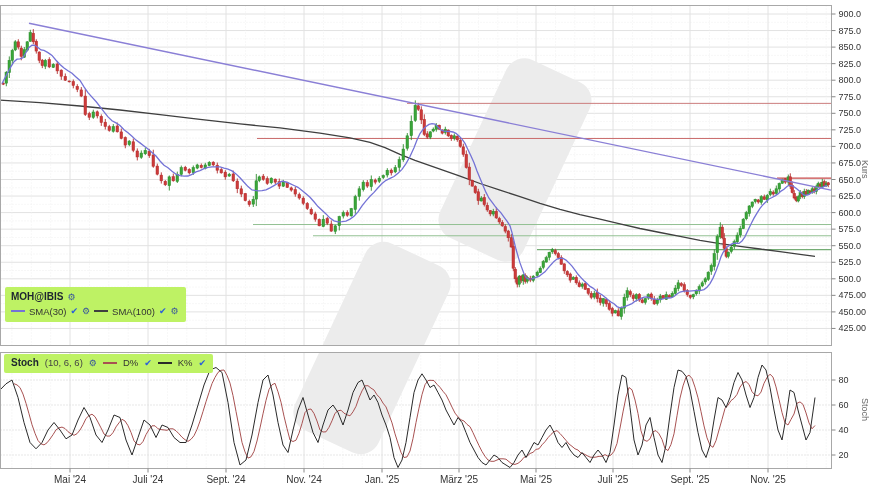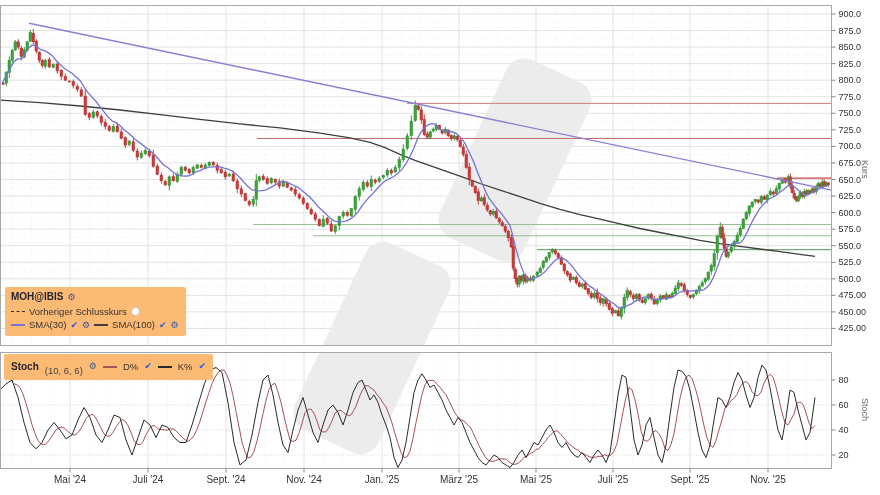--- a/index.html
+++ b/index.html
@@ -1,35 +1,35 @@
 <!DOCTYPE html>
 <html><head>
 <meta charset="utf-8">
 <style>
   html,body{margin:0;padding:0;background:#fff;}
   #stage{position:relative;width:880px;height:495px;background:#fff;overflow:hidden;
          font-family:"Liberation Sans",sans-serif;}
   #chart-svg{position:absolute;left:0;top:0;}
-  .legend{position:absolute;background:#fdba74;border-radius:2px;padding:3px 7px 4px 6px;
+  .legend{position:absolute;background:#bef264;border-radius:2px;padding:3px 7px 4px 6px;
           font-size:9.5px;color:#333;line-height:1.45;z-index:5;}
   .legend-row{display:flex;align-items:center;gap:4px;white-space:nowrap;}
   .legend-title{font-weight:bold;color:#1d2430;font-size:10px;}
   .lsample{display:inline-block;width:14px;height:0;}
   .ls-dash{border-top:1px dashed #333;}
   .ls-sma20{border-top:2px solid #7473d6;}
   .ls-sma200{border-top:2px solid #3f3f3f;}
   .ls-d{border-top:2px solid #a85252;}
   .ls-k{border-top:2px solid #2a2a2a;}
   .chk{color:#2b5fd9;font-size:9px;line-height:1;}
   .gear{color:#39569b;font-size:9px;line-height:1;cursor:pointer;}
   .toggle-circle{display:inline-block;width:7px;height:7px;border-radius:50%;
                  background:#fdfdfd;border:1px solid #c2c2c2;}
   .axis-title{position:absolute;writing-mode:vertical-rl;font-size:9px;color:#666;z-index:4;}
   #stoch-legend{top:354px;left:4px;display:flex;align-items:center;gap:6px;padding:2px 7px;}
-  .params{color:#444;margin-top:8px;}
+  .params{color:#444;}
 </style>
 </head>
 <body>
 
 <div id="stage">
   <svg id="chart-svg" width="880" height="495" viewBox="0 0 880 495">
       <defs>
         <clipPath id="cm">
           <rect x="0.5" y="5.5" width="831" height="340"></rect>
         </clipPath>
@@ -780,25 +780,20 @@
         <text x="768" y="482.5" font-size="10" fill="#333333" text-anchor="middle" font-family="Liberation Sans, sans-serif">Nov. '25</text>
       </g>
     </svg>
 
   <div class="legend" style="left:5px;top:287px;">
     <div class="legend-row">
       <span class="legend-title">MOH@IBIS</span>
       <span class="gear">⚙</span>
     </div>
     <div class="legend-row">
-      <span class="lsample ls-dash"></span>
-      <span>Vorheriger Schlusskurs</span>
-      <span class="toggle-circle"></span>
-    </div>
-    <div class="legend-row">
       <span class="lsample ls-sma20"></span>
       <span>SMA(30)</span>
       <span class="chk">✔</span>
       <span class="gear">⚙</span>
       <span class="lsample ls-sma200"></span>
       <span>SMA(100)</span>
       <span class="chk">✔</span>
       <span class="gear">⚙</span>
     </div>
   </div>

